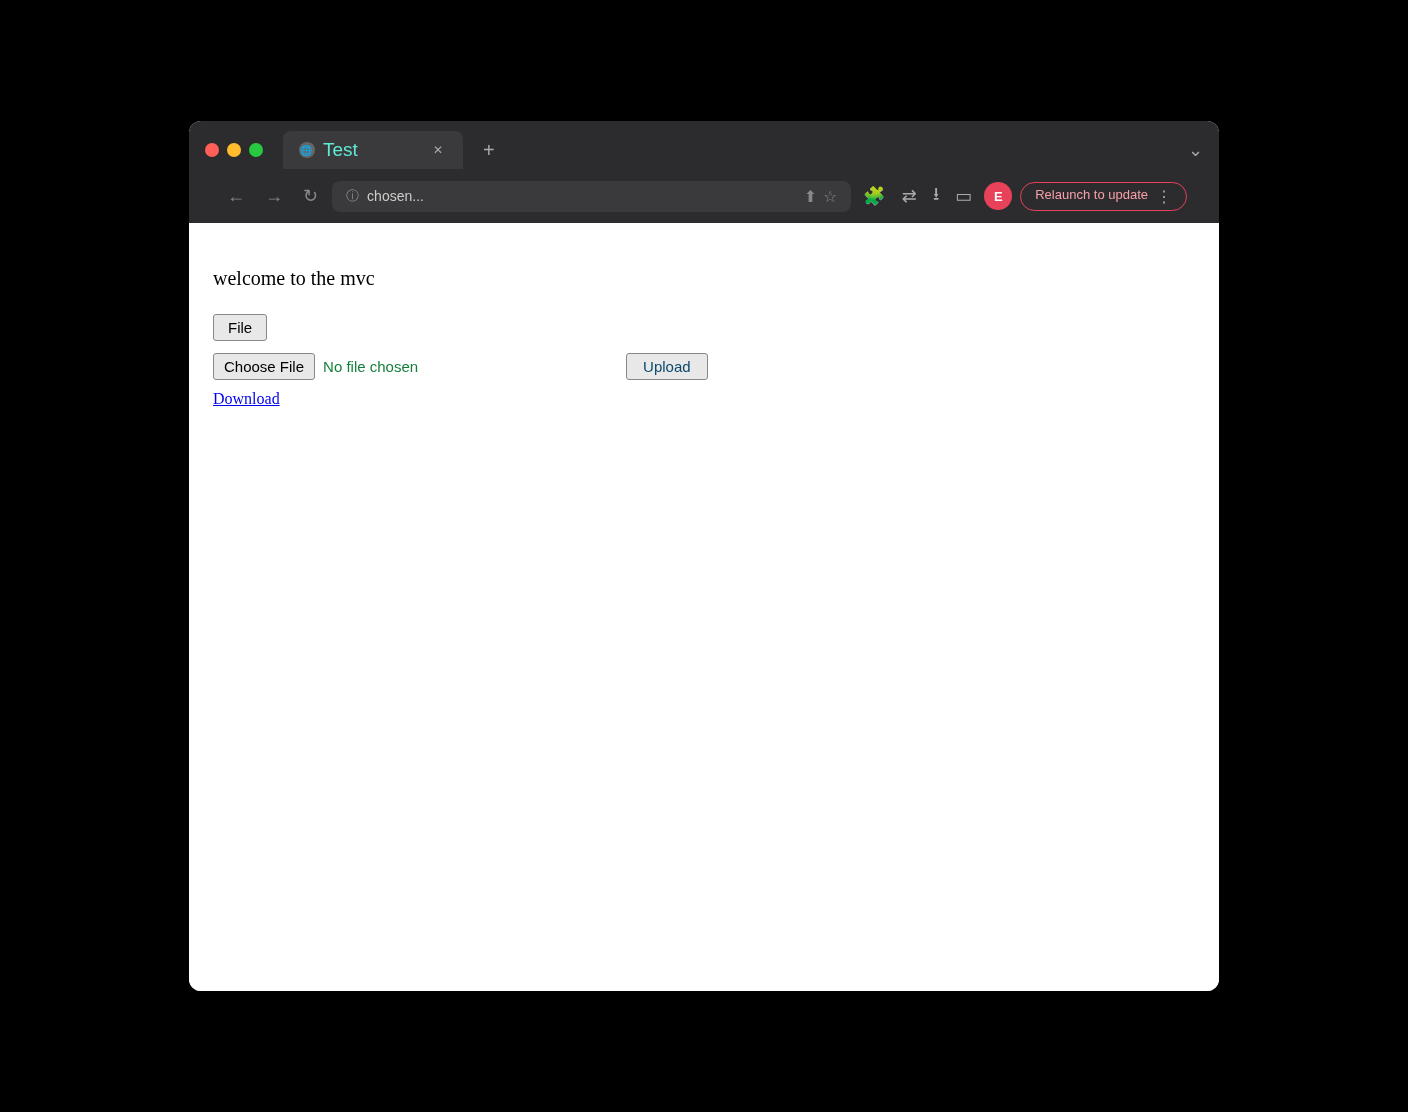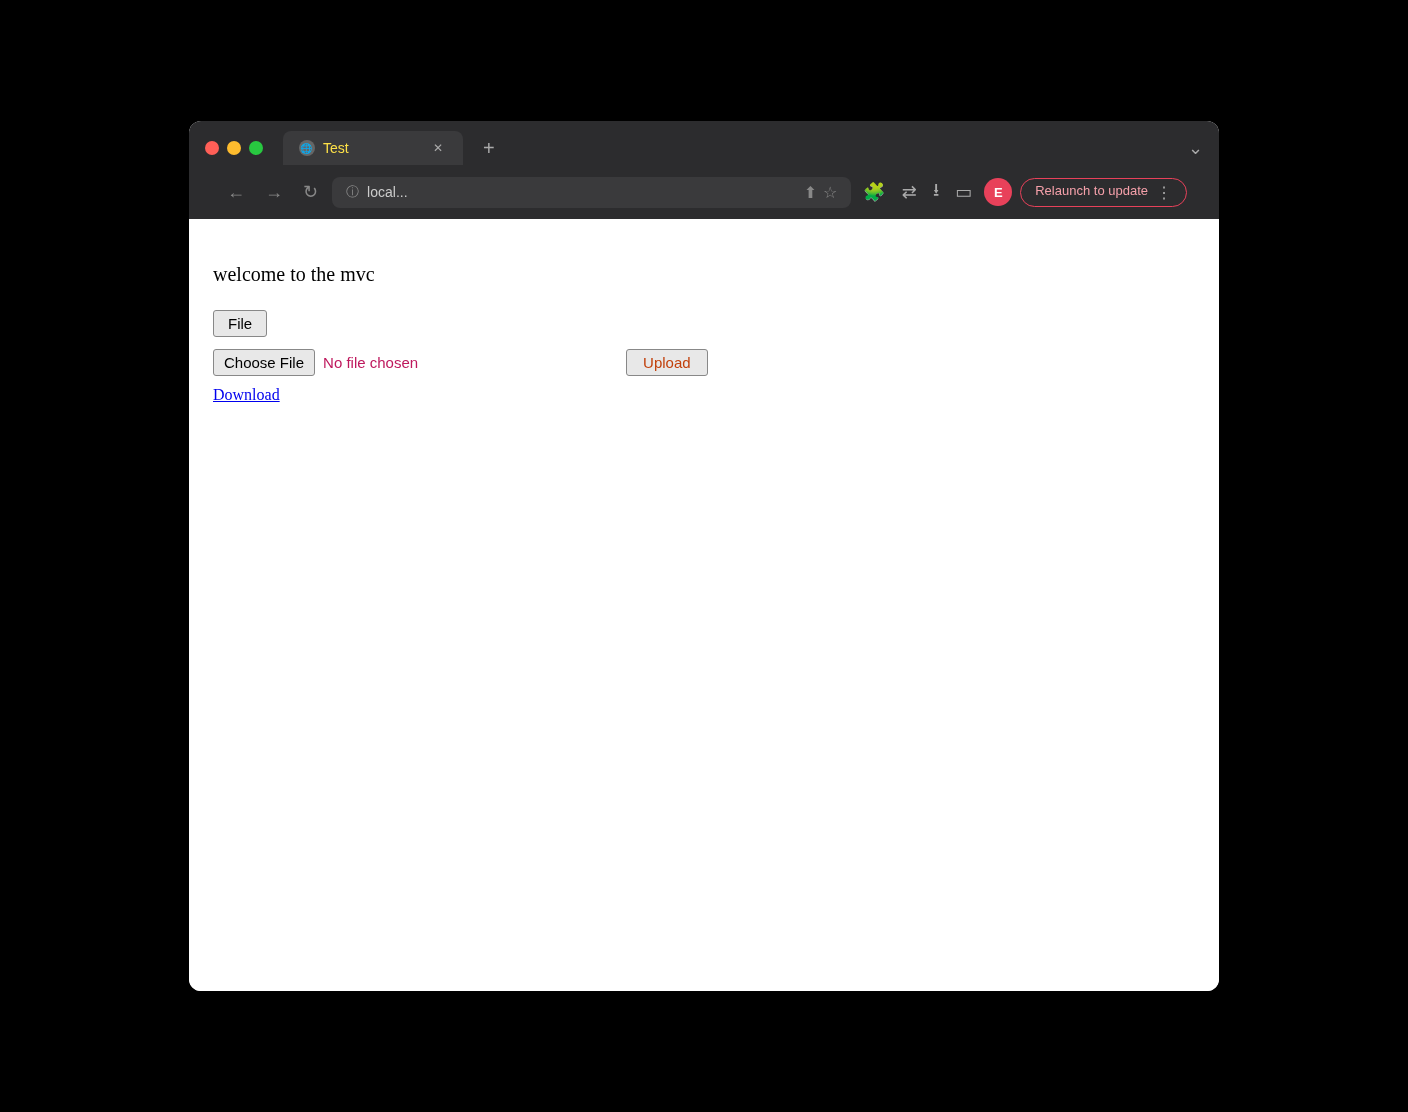--- a/index.html
+++ b/index.html
@@ -74,22 +74,22 @@
       background: #666;
       display: flex;
       align-items: center;
       justify-content: center;
       font-size: 10px;
       color: #ccc;
     }
 
     .tab-title {
       flex: 1;
-      color: #fde047;
-      font-size: 14px;
+      color: #5eead4;
+      font-size: 19px;
     }
 
     .tab-close {
       color: #aaa;
       font-size: 12px;
       cursor: pointer;
       padding: 2px 4px;
       border-radius: 3px;
     }
 
@@ -248,33 +248,33 @@
       border: 1px solid #888;
       background: #e8e8e8;
       border-radius: 3px;
       font-size: 15px;
       cursor: pointer;
       color: #000;
       font-family: -apple-system, BlinkMacSystemFont, sans-serif;
     }
 
     .no-file-text {
-      color: #be185d;
+      color: #15803d;
       font-size: 15px;
       font-family: -apple-system, BlinkMacSystemFont, sans-serif;
     }
 
     .upload-btn {
       padding: 4px 16px;
       border: 1px solid #888;
       background: #e8e8e8;
       border-radius: 3px;
       font-size: 15px;
       cursor: pointer;
-      color: #c2410c;
+      color: #0c4a6e;
       margin-left: 200px;
       font-family: -apple-system, BlinkMacSystemFont, sans-serif;
       text-align: right;
     }
 
     .download-link {
       color: #0000EE;
       font-size: 16px;
       text-decoration: underline;
       cursor: pointer;
@@ -306,21 +306,21 @@
       <span class="tab-menu" style="margin-left:auto;">⌄</span>
     </div>
 
     <div class="toolbar">
       <button class="nav-btn">←</button>
       <button class="nav-btn">→</button>
       <button class="nav-btn">↻</button>
 
       <div class="address-bar">
         <span class="address-icon">ⓘ</span>
-        <span class="address-text">local...</span>
+        <span class="address-text">chosen...</span>
         <div class="address-actions">
           <span>⬆</span>
           <span>☆</span>
         </div>
       </div>
 
       <div class="toolbar-actions">
         <span class="toolbar-icon">🧩</span>
         <span class="toolbar-icon">⇄</span>
         <span class="toolbar-icon">⭳</span>

